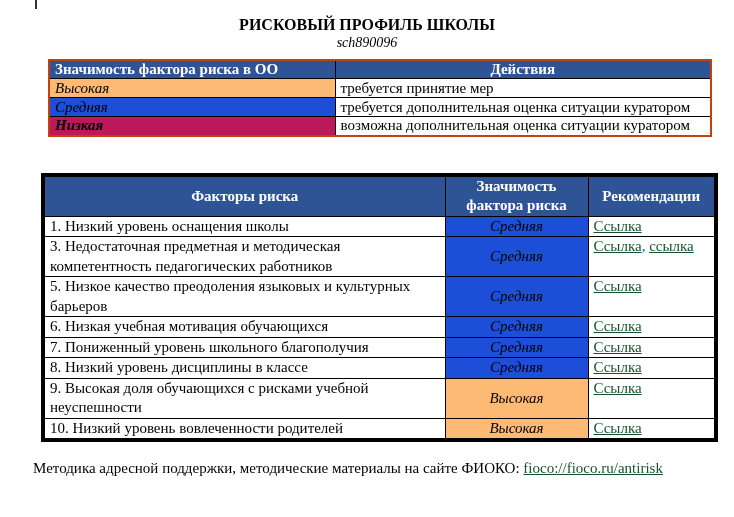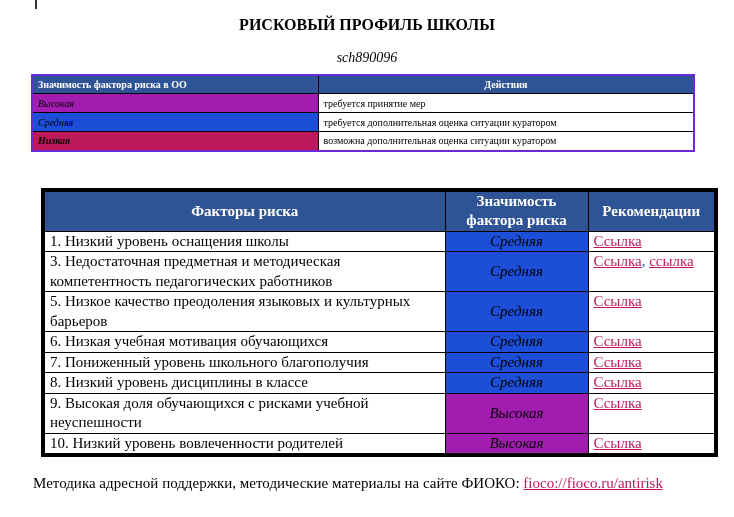--- a/index.html
+++ b/index.html
@@ -21,50 +21,50 @@
     text-align: center;
     font-weight: bold;
     font-size: 16px;
     line-height: 1.15;
   }
   .doc-subtitle {
     text-align: center;
     font-style: italic;
     font-size: 14px;
     line-height: 1.1;
-    margin-top: 16px;
+    margin-top: 1px;
   }
   table { border-collapse: collapse; table-layout: fixed; }
 
   
   .legend-table {
-    margin: 8px 0 0 31px;
+    margin: 8px 0 0 48px;
     width: 662px;
-    border: 2px solid #6d28d9;
-    font-size: 10px;
+    border: 2px solid #c2410c;
+    font-size: 15px;
   }
   .legend-table th, .legend-table td {
     border: 1px solid #000;
     padding: 0 5px;
     height: 19px;
     line-height: 1.15;
     overflow: hidden;
     white-space: nowrap;
   }
   .legend-table th {
     background: #2F5496;
     color: #ffffff;
     font-weight: bold;
   }
   .legend-table .col-level { width: 286px; }
   .legend-table .col-action { width: 376px; }
   .legend-table th.col-level { text-align: left; }
   .legend-table th.col-action { text-align: center; }
   .legend-level { font-style: italic; text-align: left; }
-  .bg-high { background: #a21caf; }
+  .bg-high { background: #fdba74; }
   .bg-medium { background: #1d4ed8; }
   .bg-none { background: #be185d; font-weight: bold; }
 
   
   .risk-table {
     margin: 36px 0 0 41px;
     width: 673px;
     border: 4px solid #000000;
     font-size: 15px;
   }
@@ -89,21 +89,21 @@
   .risk-table tr.row-tall td { height: 40px; }
   .factor-cell { text-align: left; vertical-align: middle; }
   .sig-cell {
     text-align: center;
     font-style: italic;
     vertical-align: middle;
     border: 2px solid #000;
   }
   .rec-cell { text-align: left; vertical-align: top; padding-top: 1px; }
   a.doc-link {
-    color: #be185d;
+    color: #14532d;
     cursor: pointer;
   }
   .rec-sep { color: #0563C1; }
 
   
   .footer-note {
     margin: 18px 0 0 33px;
     font-size: 15px;
     white-space: nowrap;
   }

